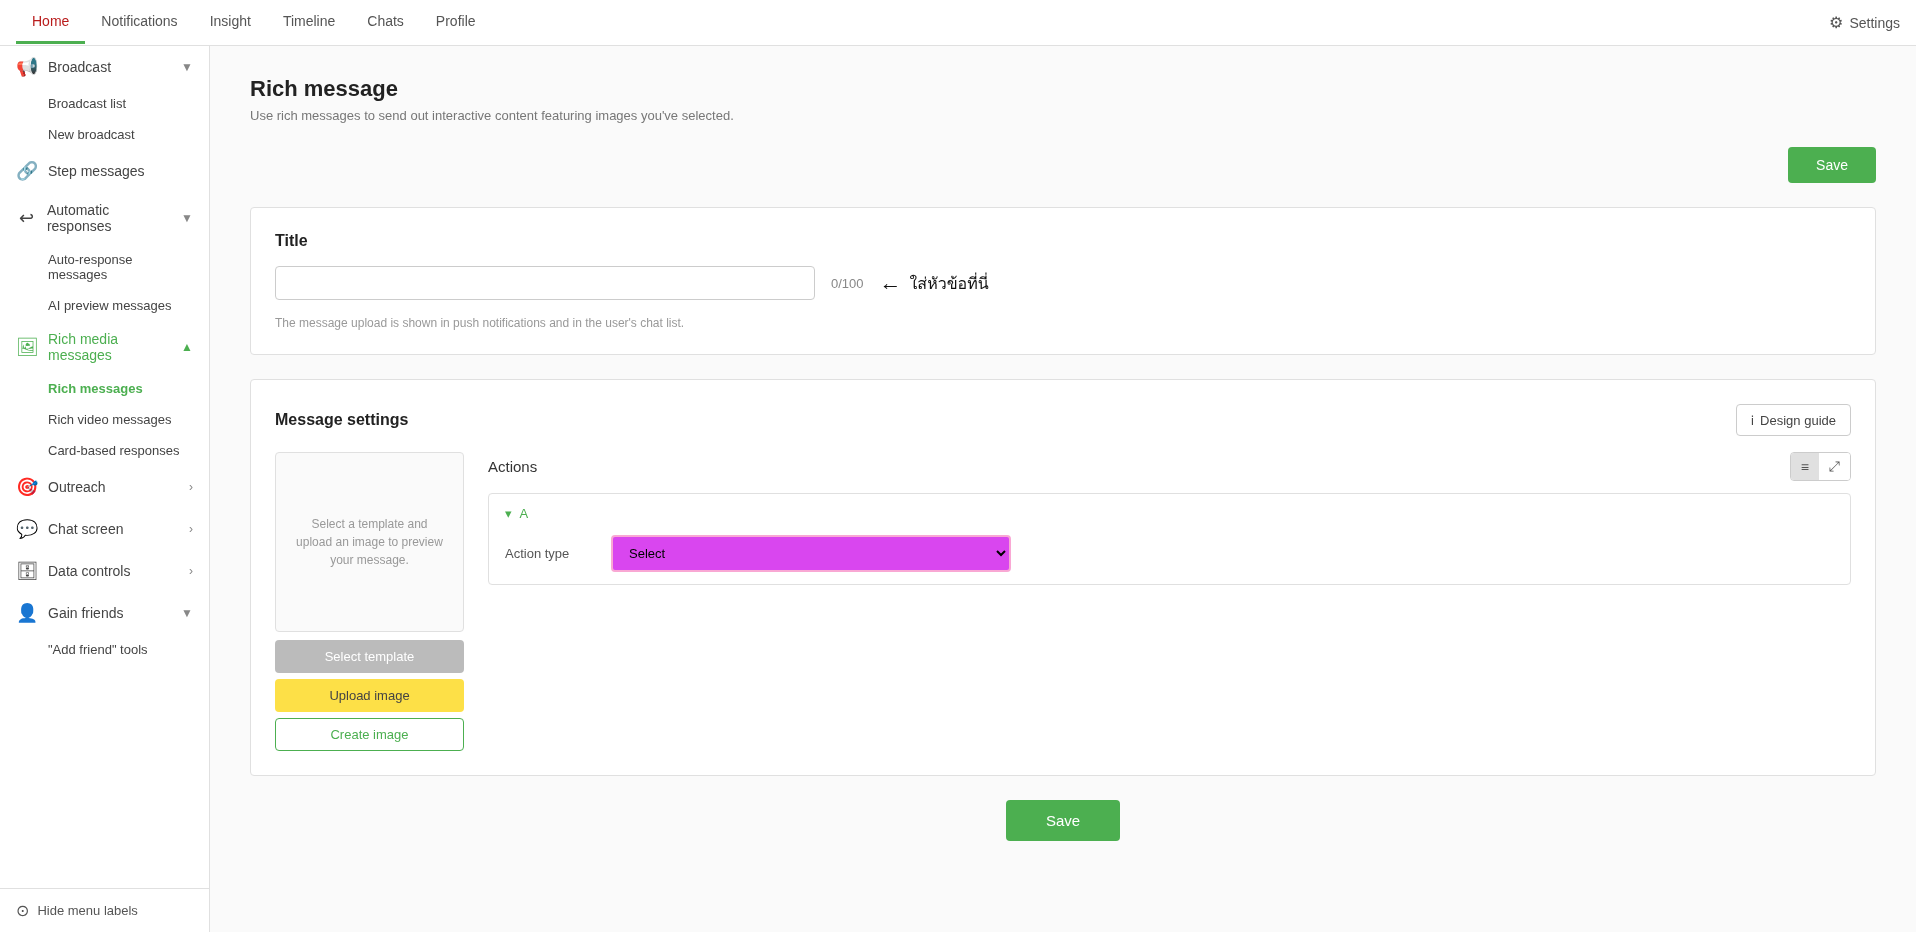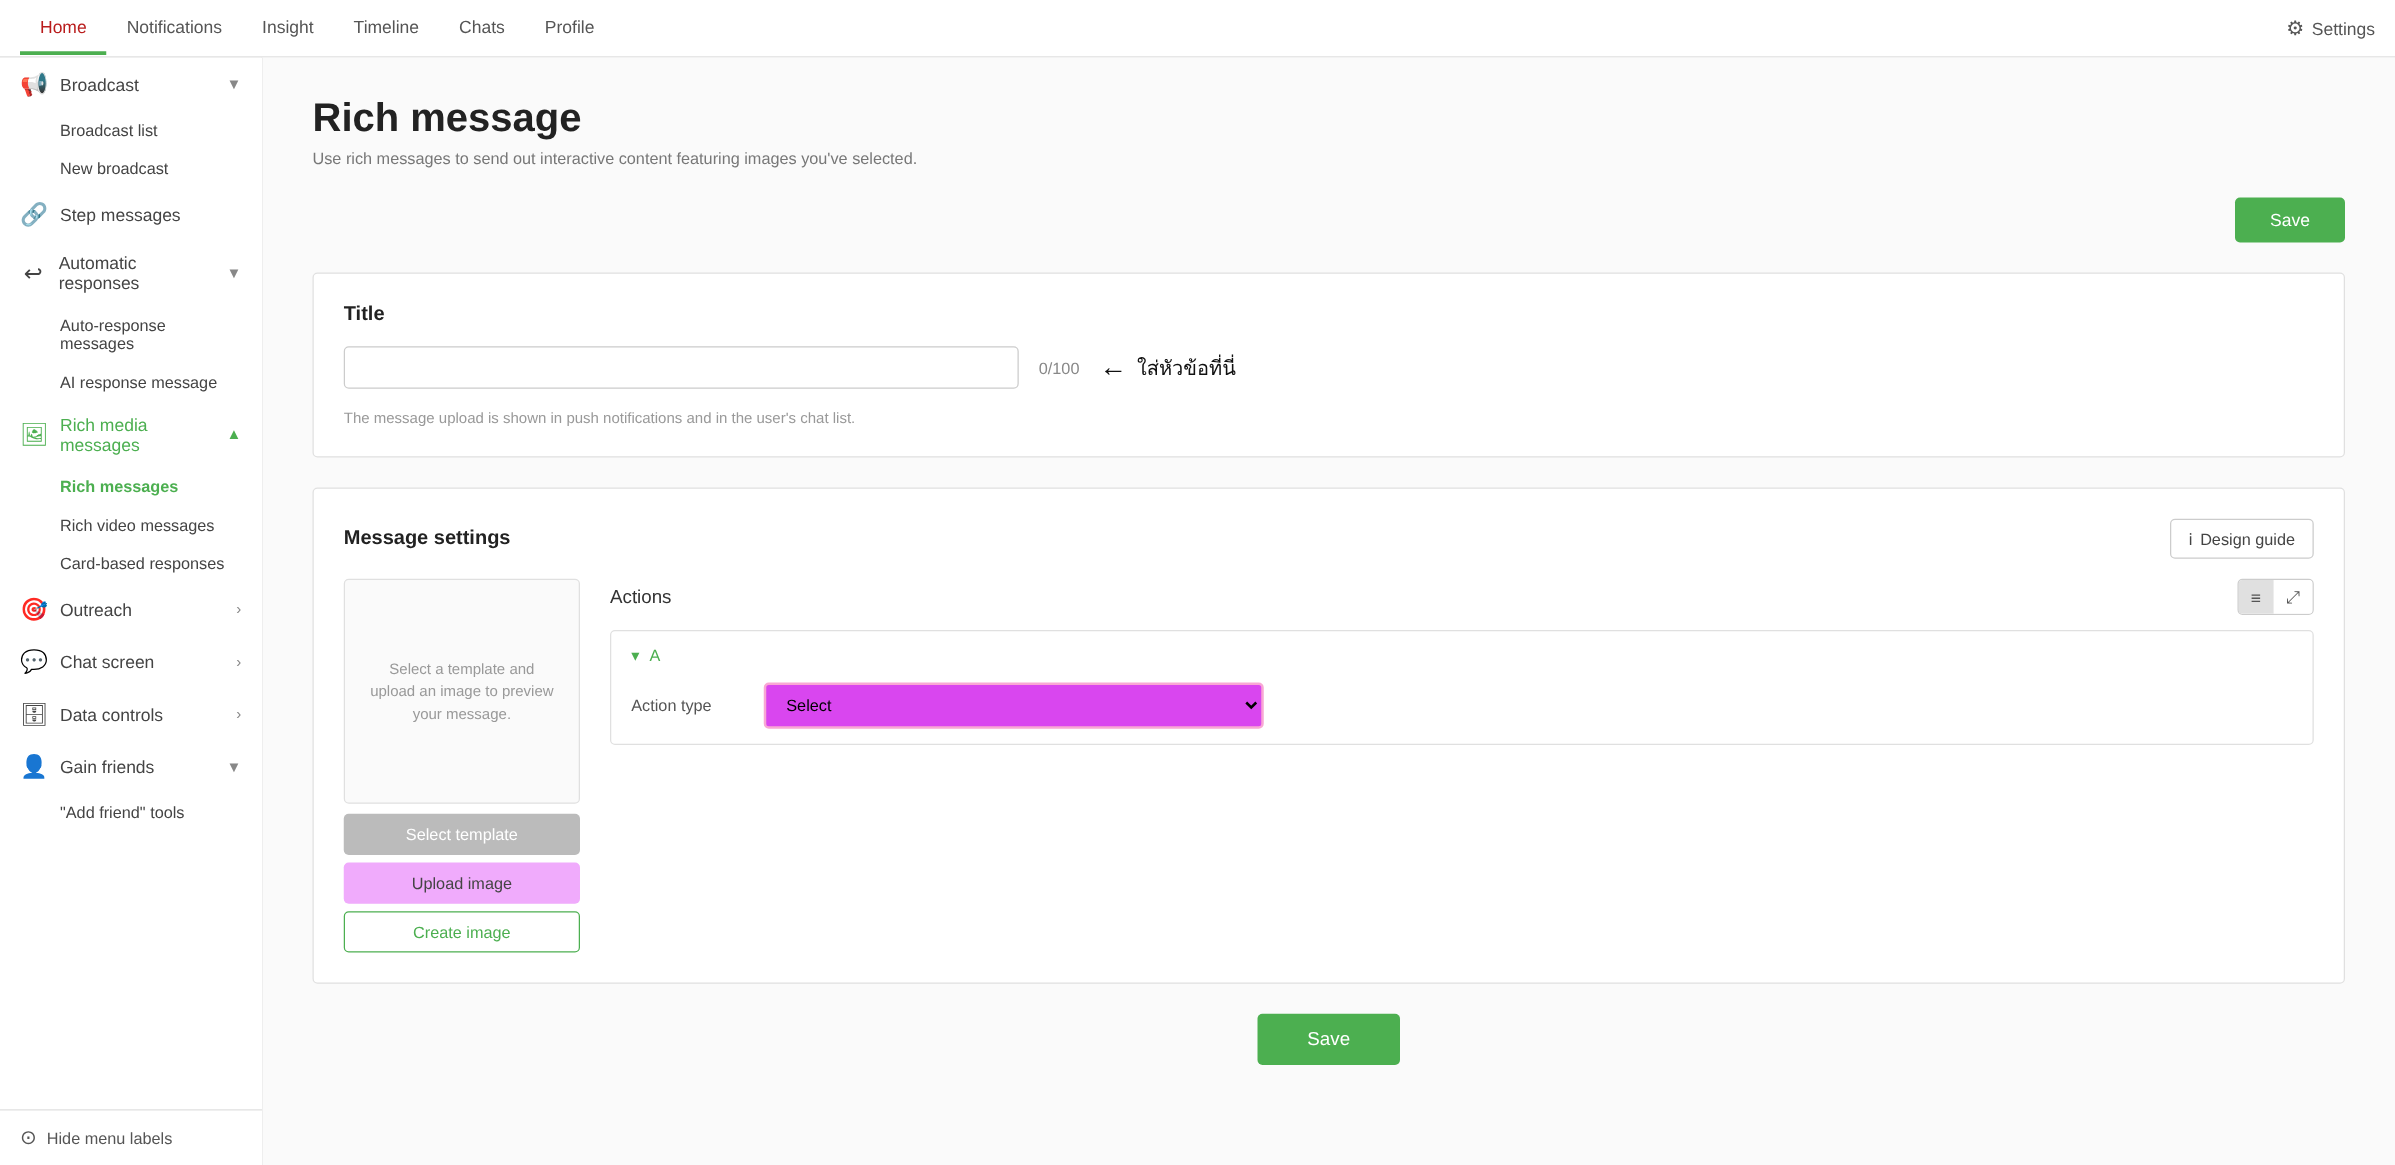--- a/index.html
+++ b/index.html
@@ -40,21 +40,21 @@
     .sidebar-sub-item {
       display: flex; align-items: center; padding: 8px 16px 8px 48px;
       cursor: pointer; color: #444; font-size: 13px;
     }
     .sidebar-sub-item.active { color: #4caf50; font-weight: 500; }
 
     
     .main-content { flex: 1; overflow-y: auto; padding: 30px 40px; background: #fafafa; }
 
     
-    .page-title { font-size: 32px; font-weight: 600; color: #222; margin-bottom: 6px; }
+    .page-title { font-size: 22px; font-weight: 600; color: #222; margin-bottom: 6px; }
     .page-subtitle { font-size: 13px; color: #777; margin-bottom: 24px; }
 
     
     .top-save-area { display: flex; justify-content: flex-end; margin-bottom: 24px; }
     .btn-save {
       background: #4caf50; color: #fff; border: none; padding: 10px 28px;
       font-size: 14px; border-radius: 4px; cursor: pointer; font-weight: 500;
     }
 
     
@@ -89,21 +89,21 @@
       border: 1px solid #e0e0e0; border-radius: 4px; min-height: 180px;
       display: flex; align-items: center; justify-content: center;
       text-align: center; background: #fafafa; padding: 16px; color: #999;
       font-size: 12px; line-height: 1.5; margin-bottom: 8px;
     }
     .btn-select-template {
       width: 100%; padding: 9px; background: #bbb; color: #fff; border: none;
       border-radius: 4px; font-size: 13px; cursor: pointer; margin-bottom: 6px;
     }
     .btn-upload-image {
-      width: 100%; padding: 9px; background: #f0abfc; color: #444; border: none;
+      width: 100%; padding: 9px; background: #fde047; color: #444; border: none;
       border-radius: 4px; font-size: 13px; cursor: pointer; margin-bottom: 6px;
     }
     .btn-create-image {
       width: 100%; padding: 8px; background: #fff; color: #4caf50;
       border: 1px solid #4caf50; border-radius: 4px; font-size: 13px; cursor: pointer;
     }
 
     
     .actions-panel { flex: 1; }
     .actions-header { display: flex; align-items: center; justify-content: space-between; margin-bottom: 12px; }
@@ -181,21 +181,21 @@
 
     <div class="sidebar-item" data-interactable="true">
       <span class="icon" data-interactable="false">↩</span>
       <span data-interactable="false">Automatic responses</span>
       <span class="arrow" data-interactable="false">▼</span>
     </div>
     <div class="sidebar-sub-item" data-interactable="true">
       <span data-interactable="false">Auto-response messages</span>
     </div>
     <div class="sidebar-sub-item" data-interactable="true">
-      <span data-interactable="false">AI response message</span>
+      <span data-interactable="false">AI preview messages</span>
     </div>
 
     <div class="sidebar-item active" data-interactable="true">
       <span class="icon" data-interactable="false">🖼</span>
       <span data-interactable="false" style="color:#4caf50;font-weight:500;">Rich media messages</span>
       <span class="arrow-green" data-interactable="false">▲</span>
     </div>
     <div class="sidebar-sub-item active" data-interactable="true">
       <span data-interactable="false" style="color:#4caf50;font-weight:600;">Rich messages</span>
     </div>

